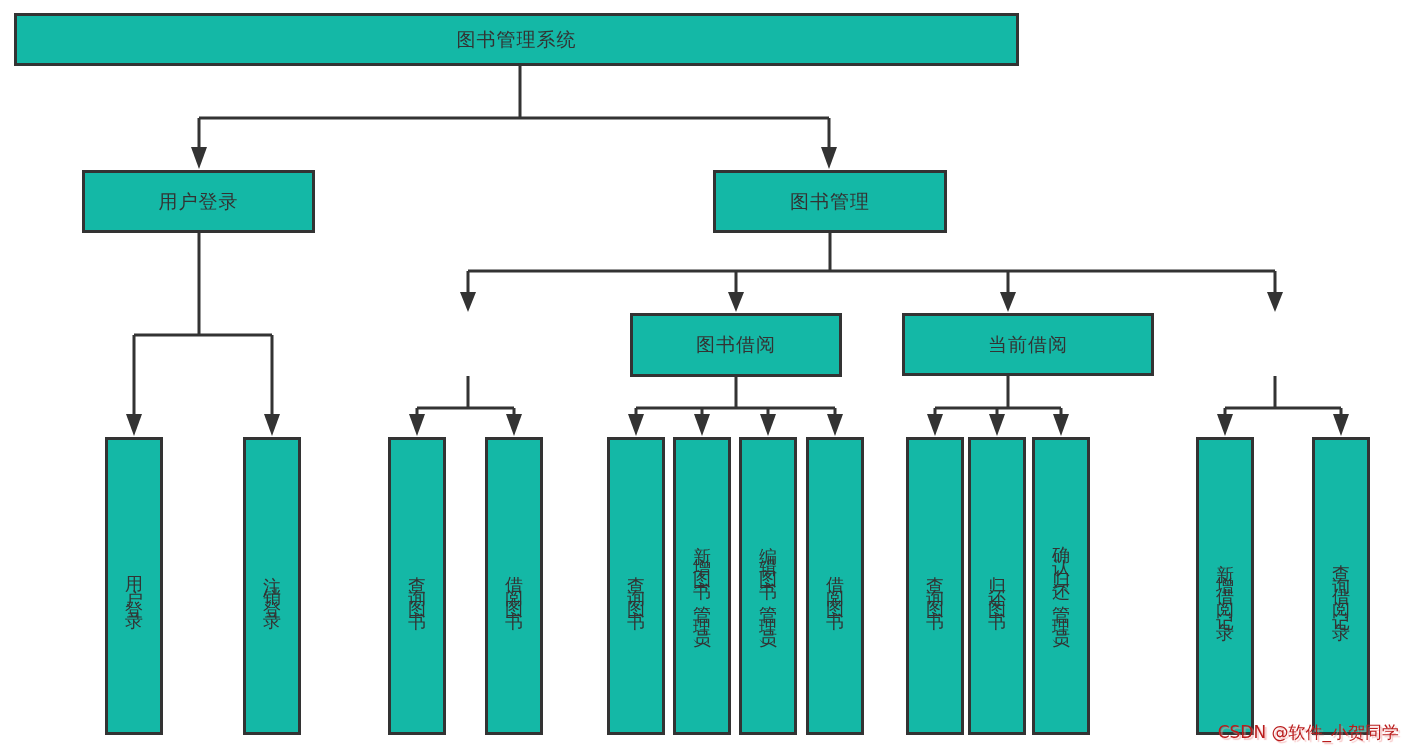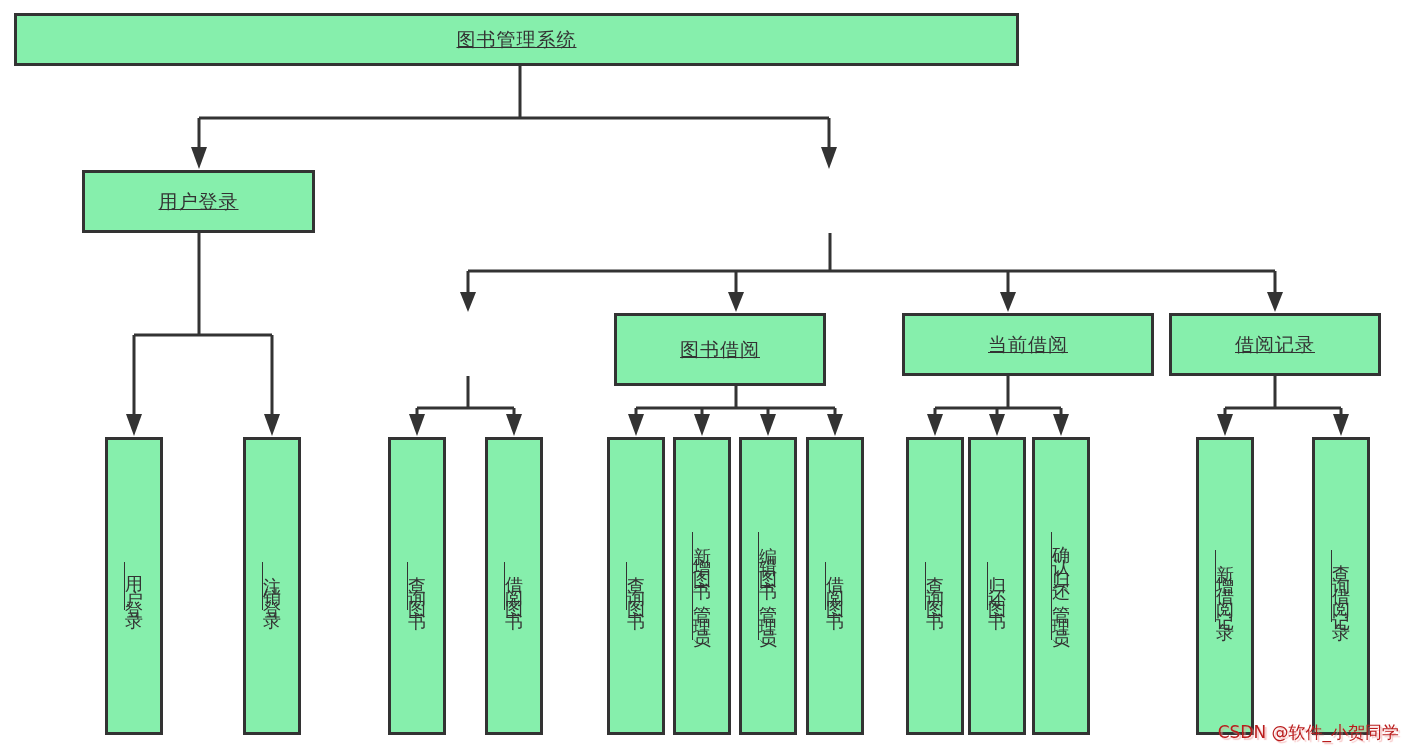--- a/index.html
+++ b/index.html
@@ -13,27 +13,26 @@
     overflow: hidden;
   }
   svg.connectors {
     position: absolute;
     left: 0; top: 0;
     width: 1405px; height: 747px;
   }
   .box {
     position: absolute;
     box-sizing: border-box;
-    background: #86efac;
+    background: #14b8a6;
     border: 3px solid #333333;
     display: flex;
     align-items: center;
     justify-content: center;
     text-align: center;
-    text-decoration: underline;
   }
   .hlabel {
     font-size: 19px;
     letter-spacing: 1px;
     color: #333333;
     white-space: nowrap;
   }
   .leaf .vtext {
     writing-mode: vertical-rl;
     font-size: 18px;
@@ -96,29 +95,29 @@
     </g>
   </svg>
 
   <div class="box" style="left:14px; top:13px; width:1005px; height:53px;">
     <span class="hlabel">图书管理系统</span>
   </div>
 
   <div class="box" style="left:82px; top:170px; width:233px; height:63px;">
     <span class="hlabel">用户登录</span>
   </div>
+  <div class="box" style="left:713px; top:170px; width:234px; height:63px;">
+    <span class="hlabel">图书管理</span>
+  </div>
 
-  <div class="box" style="left:614px; top:313px; width:212px; height:73px;">
+  <div class="box" style="left:630px; top:313px; width:212px; height:64px;">
     <span class="hlabel">图书借阅</span>
   </div>
   <div class="box" style="left:902px; top:313px; width:252px; height:63px;">
     <span class="hlabel">当前借阅</span>
-  </div>
-  <div class="box" style="left:1169px; top:313px; width:212px; height:63px;">
-    <span class="hlabel">借阅记录</span>
   </div>
 
   <div class="box leaf" style="left:105px; top:437px; width:58px; height:298px;">
     <span class="vtext">用户登录</span>
   </div>
   <div class="box leaf" style="left:243px; top:437px; width:58px; height:298px;">
     <span class="vtext">注销登录</span>
   </div>
 
   <div class="box leaf" style="left:388px; top:437px; width:58px; height:298px;">

